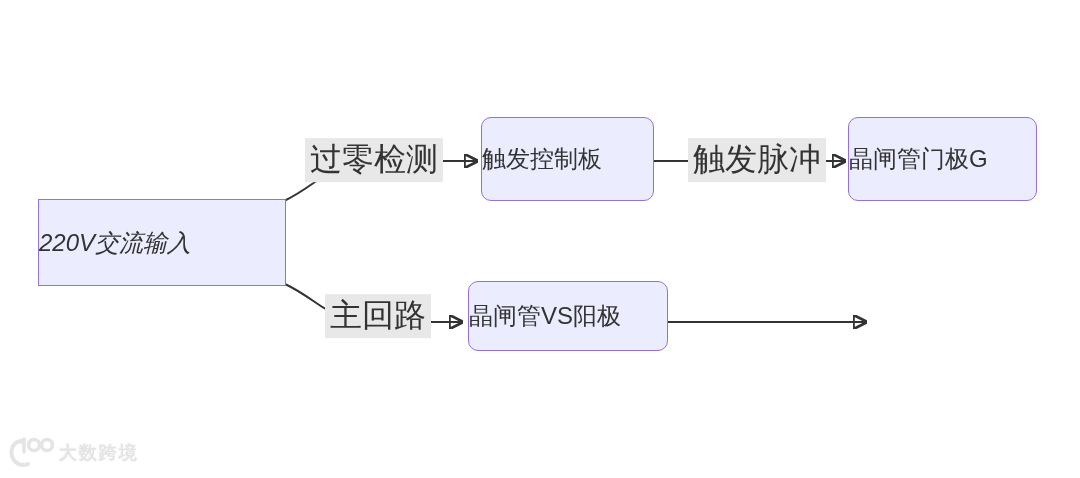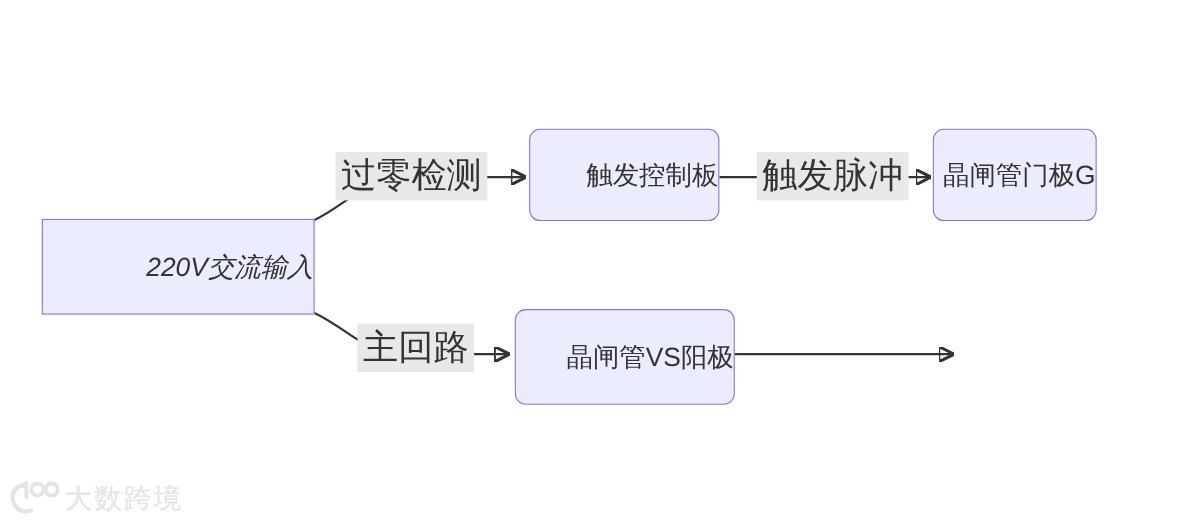--- a/index.html
+++ b/index.html
@@ -27,21 +27,21 @@
     stroke: var(--edge, #333333);
     stroke-width: 2px;
   }
   .node {
     position: absolute;
     box-sizing: border-box;
     background: var(--node-fill, #ECECFF);
     border: 1.5px solid var(--node-border, #9370DB);
     display: flex;
     align-items: center;
-    justify-content: flex-end;
+    justify-content: flex-start;
     font-size: 24px;
     color: var(--text, #333333);
     white-space: nowrap;
   }
   .node.rounded {
     border-radius: 10px;
   }
   .edge-label {
     position: absolute;
     transform: translate(-50%, -50%);
@@ -56,22 +56,22 @@
     position: absolute;
     left: 8px;
     top: 436px;
     display: flex;
     align-items: center;
     gap: 5px;
     color: #e4e4e4;
     user-select: none;
   }
   .watermark-text {
-    font-size: 25px;
-    font-weight: normal;
+    font-size: 18px;
+    font-weight: bold;
     letter-spacing: 2px;
     color: #e4e4e4;
     text-shadow: 1px 1px 0 #ffffff, -1px -1px 0 #f2f2f2;
   }
 </style>
 </head>
 <body>
 
 <div class="canvas">
 
@@ -88,25 +88,25 @@
   </svg>
 
   <div class="node" style="left:38px; top:199px; width:248px; height:87px;font-style:italic;">
     <span>220V交流输入</span>
   </div>
 
   <div class="node rounded" style="left:481px; top:117px; width:173px; height:84px;">
     <span>触发控制板</span>
   </div>
 
-  <div class="node rounded" style="left:848px; top:117px; width:149px; height:84px;">
+  <div class="node rounded" style="left:848px; top:117px; width:189px; height:84px;">
     <span>晶闸管门极G</span>
   </div>
 
-  <div class="node rounded" style="left:468px; top:281px; width:200px; height:87px;">
+  <div class="node rounded" style="left:468px; top:281px; width:200px; height:70px;">
     <span>晶闸管VS阳极</span>
   </div>
 
 
   <div class="edge-label" style="left:374px; top:160px;">过零检测</div>
 
   <div class="edge-label" style="left:757px; top:160px;">触发脉冲</div>
 
   <div class="edge-label" style="left:378px; top:316px;">主回路</div>
 

